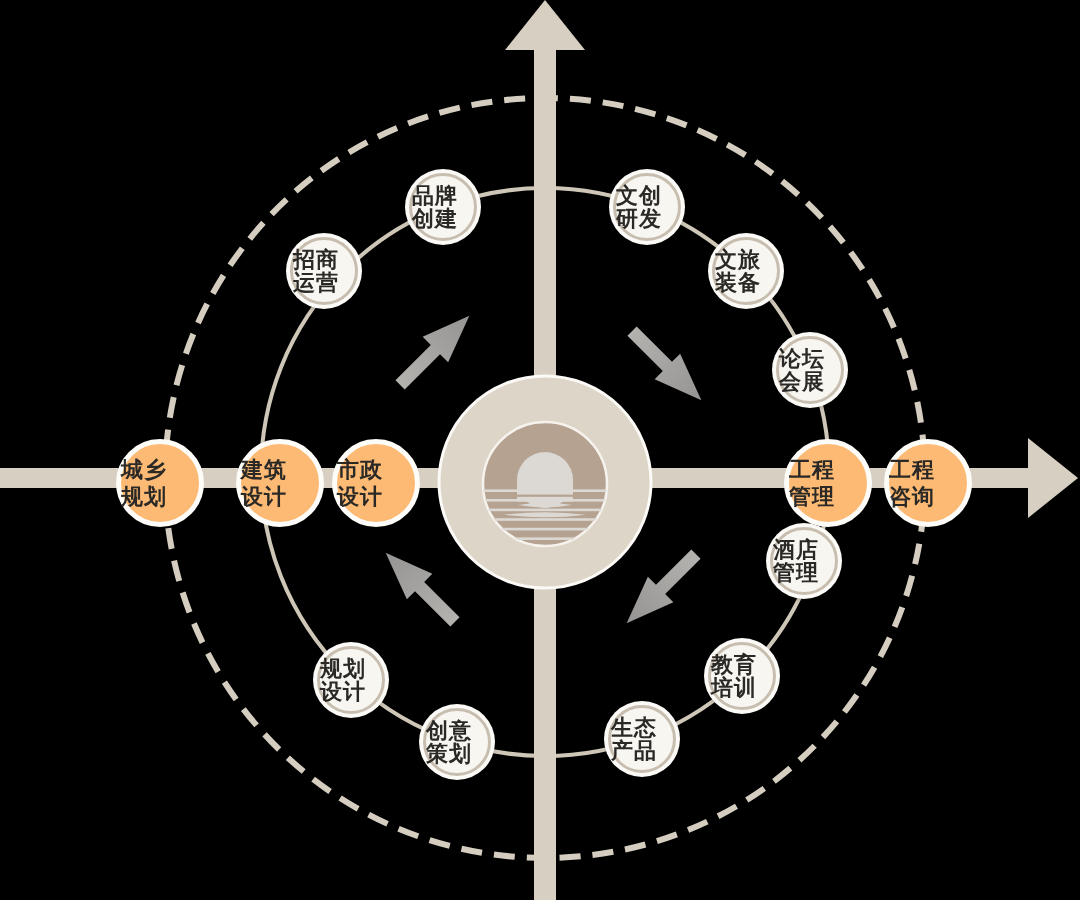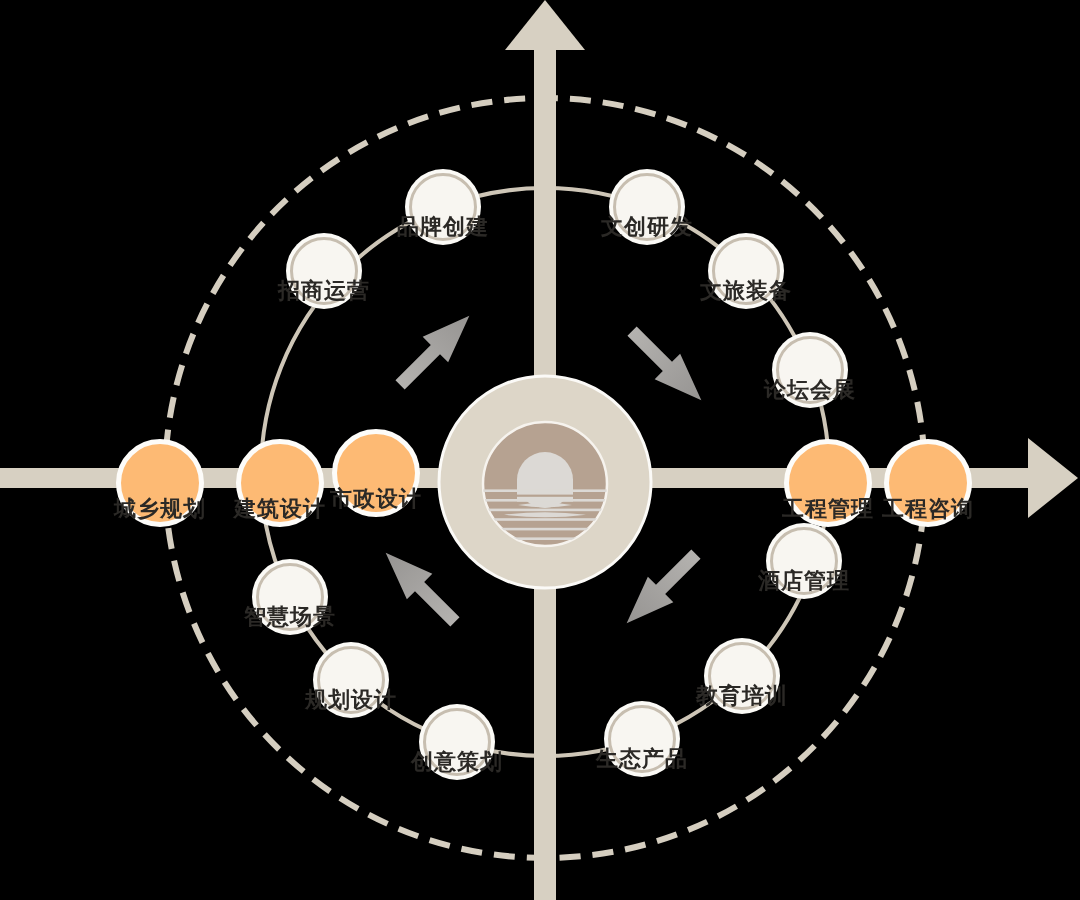--- a/index.html
+++ b/index.html
@@ -1,20 +1,20 @@
 <!DOCTYPE html>
 <html><head>
 <meta charset="utf-8">
 <style>
   html,body{margin:0;padding:0;background:#000;}
   .stage{position:relative;width:1080px;height:900px;background:#000;overflow:hidden;
          font-family:"Liberation Sans","DejaVu Sans",sans-serif;}
   .stage svg{position:absolute;left:0;top:0;}
   .node{position:absolute;transform:translate(-50%,-50%);border-radius:50%;
-        display:flex;flex-direction:row;align-items:flex-end;justify-content:center;
+        display:flex;flex-direction:column;align-items:flex-start;justify-content:center;
         text-align:center;color:#2b2926;font-weight:700;}
   .ring-node{width:62px;height:62px;background:#f8f6f1;border:3px solid #c7beb0;
         box-shadow:0 0 0 4px #fbfaf6,0 3px 7px rgba(0,0,0,.35);
         font-size:22px;line-height:23px;letter-spacing:1px;}
   .axis-node{width:78px;height:78px;background:#fdba74;border:5px solid #fdfcf9;
         font-size:22px;line-height:27px;letter-spacing:1px;}
   .node span{display:block;white-space:nowrap;}
 </style>
 </head>
 <body>
@@ -84,44 +84,40 @@
   </svg>
 
   <div class="node axis-node" style="left:160px;top:483px">
     <span>城乡</span>
     <span>规划</span>
   </div>
   <div class="node axis-node" style="left:280px;top:483px">
     <span>建筑</span>
     <span>设计</span>
   </div>
-  <div class="node axis-node" style="left:376px;top:473px">
+  <div class="node axis-node" style="left:376px;top:483px">
     <span>市政</span>
     <span>设计</span>
   </div>
   <div class="node axis-node" style="left:828px;top:483px">
     <span>工程</span>
     <span>管理</span>
   </div>
   <div class="node axis-node" style="left:928px;top:483px">
     <span>工程</span>
     <span>咨询</span>
   </div>
 
   <div class="node ring-node" style="left:443px;top:207px">
     <span>品牌</span>
     <span>创建</span>
   </div>
   <div class="node ring-node" style="left:324px;top:271px">
     <span>招商</span>
     <span>运营</span>
-  </div>
-  <div class="node ring-node" style="left:290px;top:597px">
-    <span>智慧</span>
-    <span>场景</span>
   </div>
   <div class="node ring-node" style="left:351px;top:680px">
     <span>规划</span>
     <span>设计</span>
   </div>
   <div class="node ring-node" style="left:457px;top:742px">
     <span>创意</span>
     <span>策划</span>
   </div>
   <div class="node ring-node" style="left:647px;top:207px">

